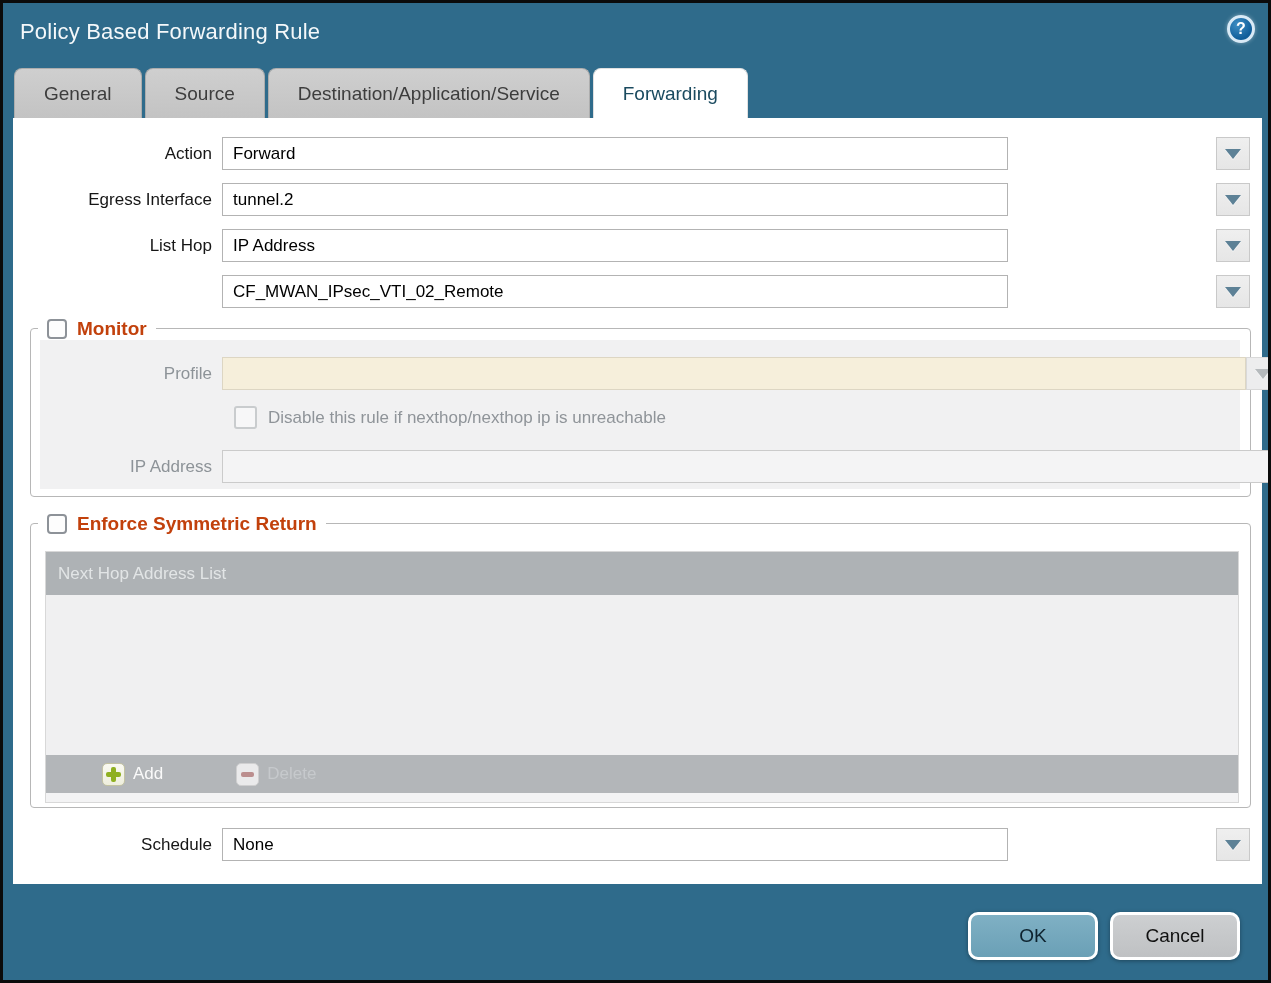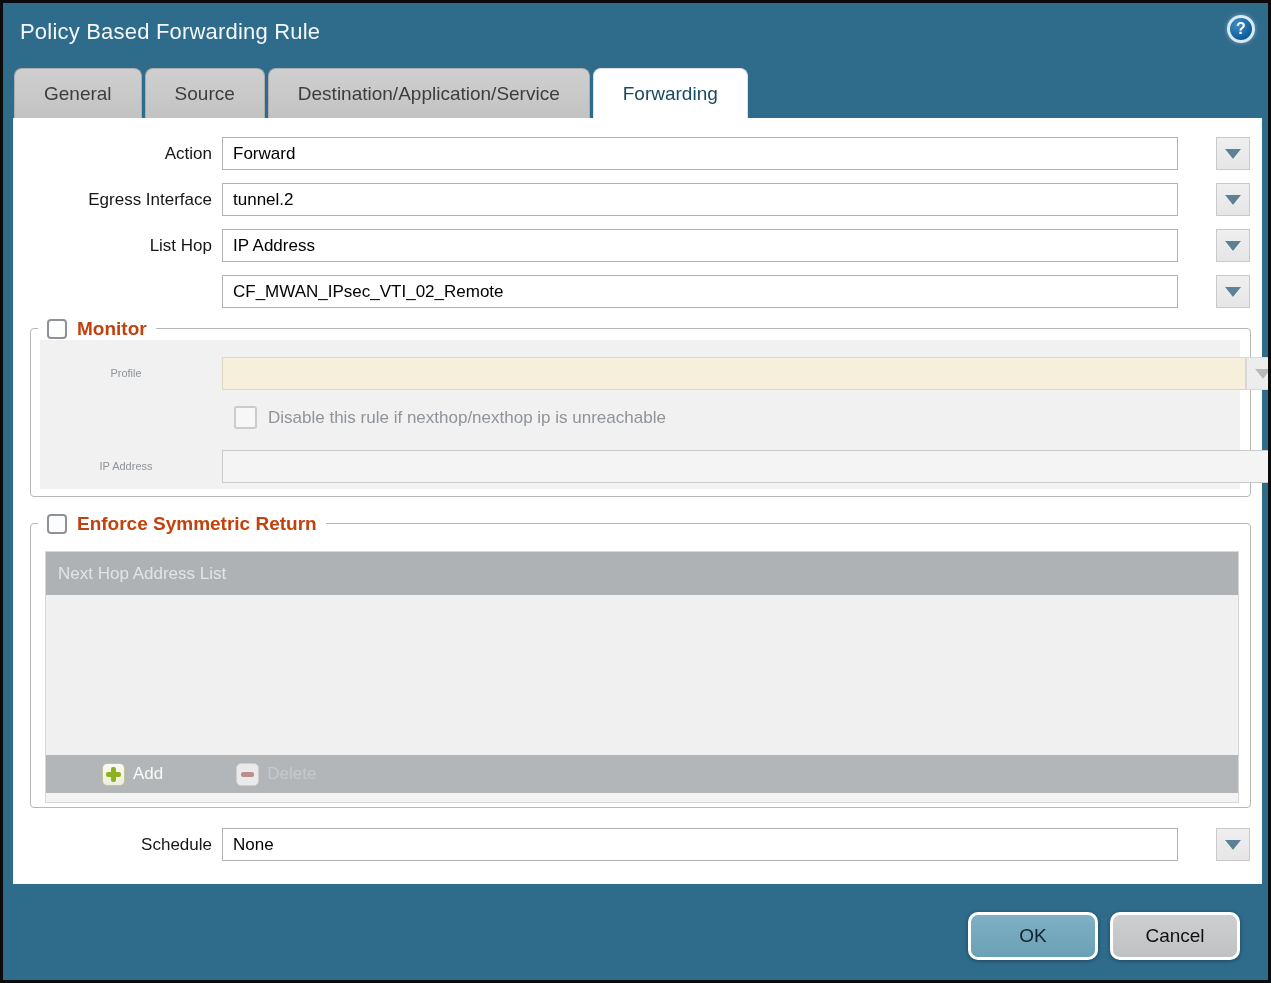--- a/index.html
+++ b/index.html
@@ -53,21 +53,21 @@
     background:#fff;
   }
 
   .row { position:absolute; left:0; width:100%; height:33px; }
   .flabel {
     position:absolute; left:0; top:0; width:199px; height:33px;
     text-align:right; font-size:17px; color:#161616; line-height:33px;
   }
   .combo { position:absolute; left:209px; top:0; width:1028px; height:33px; }
   .combo-val {
-    position:absolute; left:0; top:0; width:956px; height:33px;
+    position:absolute; left:0; top:0; width:786px; height:33px;
     background:#fff; border:1px solid #b3b3b3;
     font-size:17px; color:#000; line-height:31px; padding:0 10px;
     white-space:nowrap; overflow:hidden; cursor:text;
   }
   .combo-btn {
     position:absolute; right:0; top:0; width:34px; height:33px;
     background: linear-gradient(#efefef,#e6e6e6);
     border:1px solid #c9c9c9;
     display:flex; align-items:center; justify-content:center;
     cursor:pointer;
@@ -94,21 +94,21 @@
   }
   .ltext { font-size:19px; font-weight:bold; color:#c2410c; }
 
   
   .graybox {
     position:absolute; left:9px; right:10px; top:11px; bottom:7px;
     background:#f1f1f2;
   }
   .glabel {
     position:absolute; left:0; width:172px; height:33px;
-    text-align:center; font-size:11px; color:#8d9398; line-height:33px;
+    text-align:right; font-size:17px; color:#8d9398; line-height:33px;
   }
   .combo.disabled .combo-val { background:#f6efdb; border-color:#ddd6c3; cursor:default; }
   .combo.disabled .combo-btn { background:#ededee; border-color:#d9d9d9; cursor:default; }
   .combo.disabled .arr { border-top-color:#b6babd; }
   .dis-input {
     position:absolute; left:182px; width:1058px; height:33px;
     background:#f4f4f5; border:1px solid #cbcbcb;
   }
   .dis-cb {
     position:absolute; left:194px; top:0; width:23px; height:23px;

